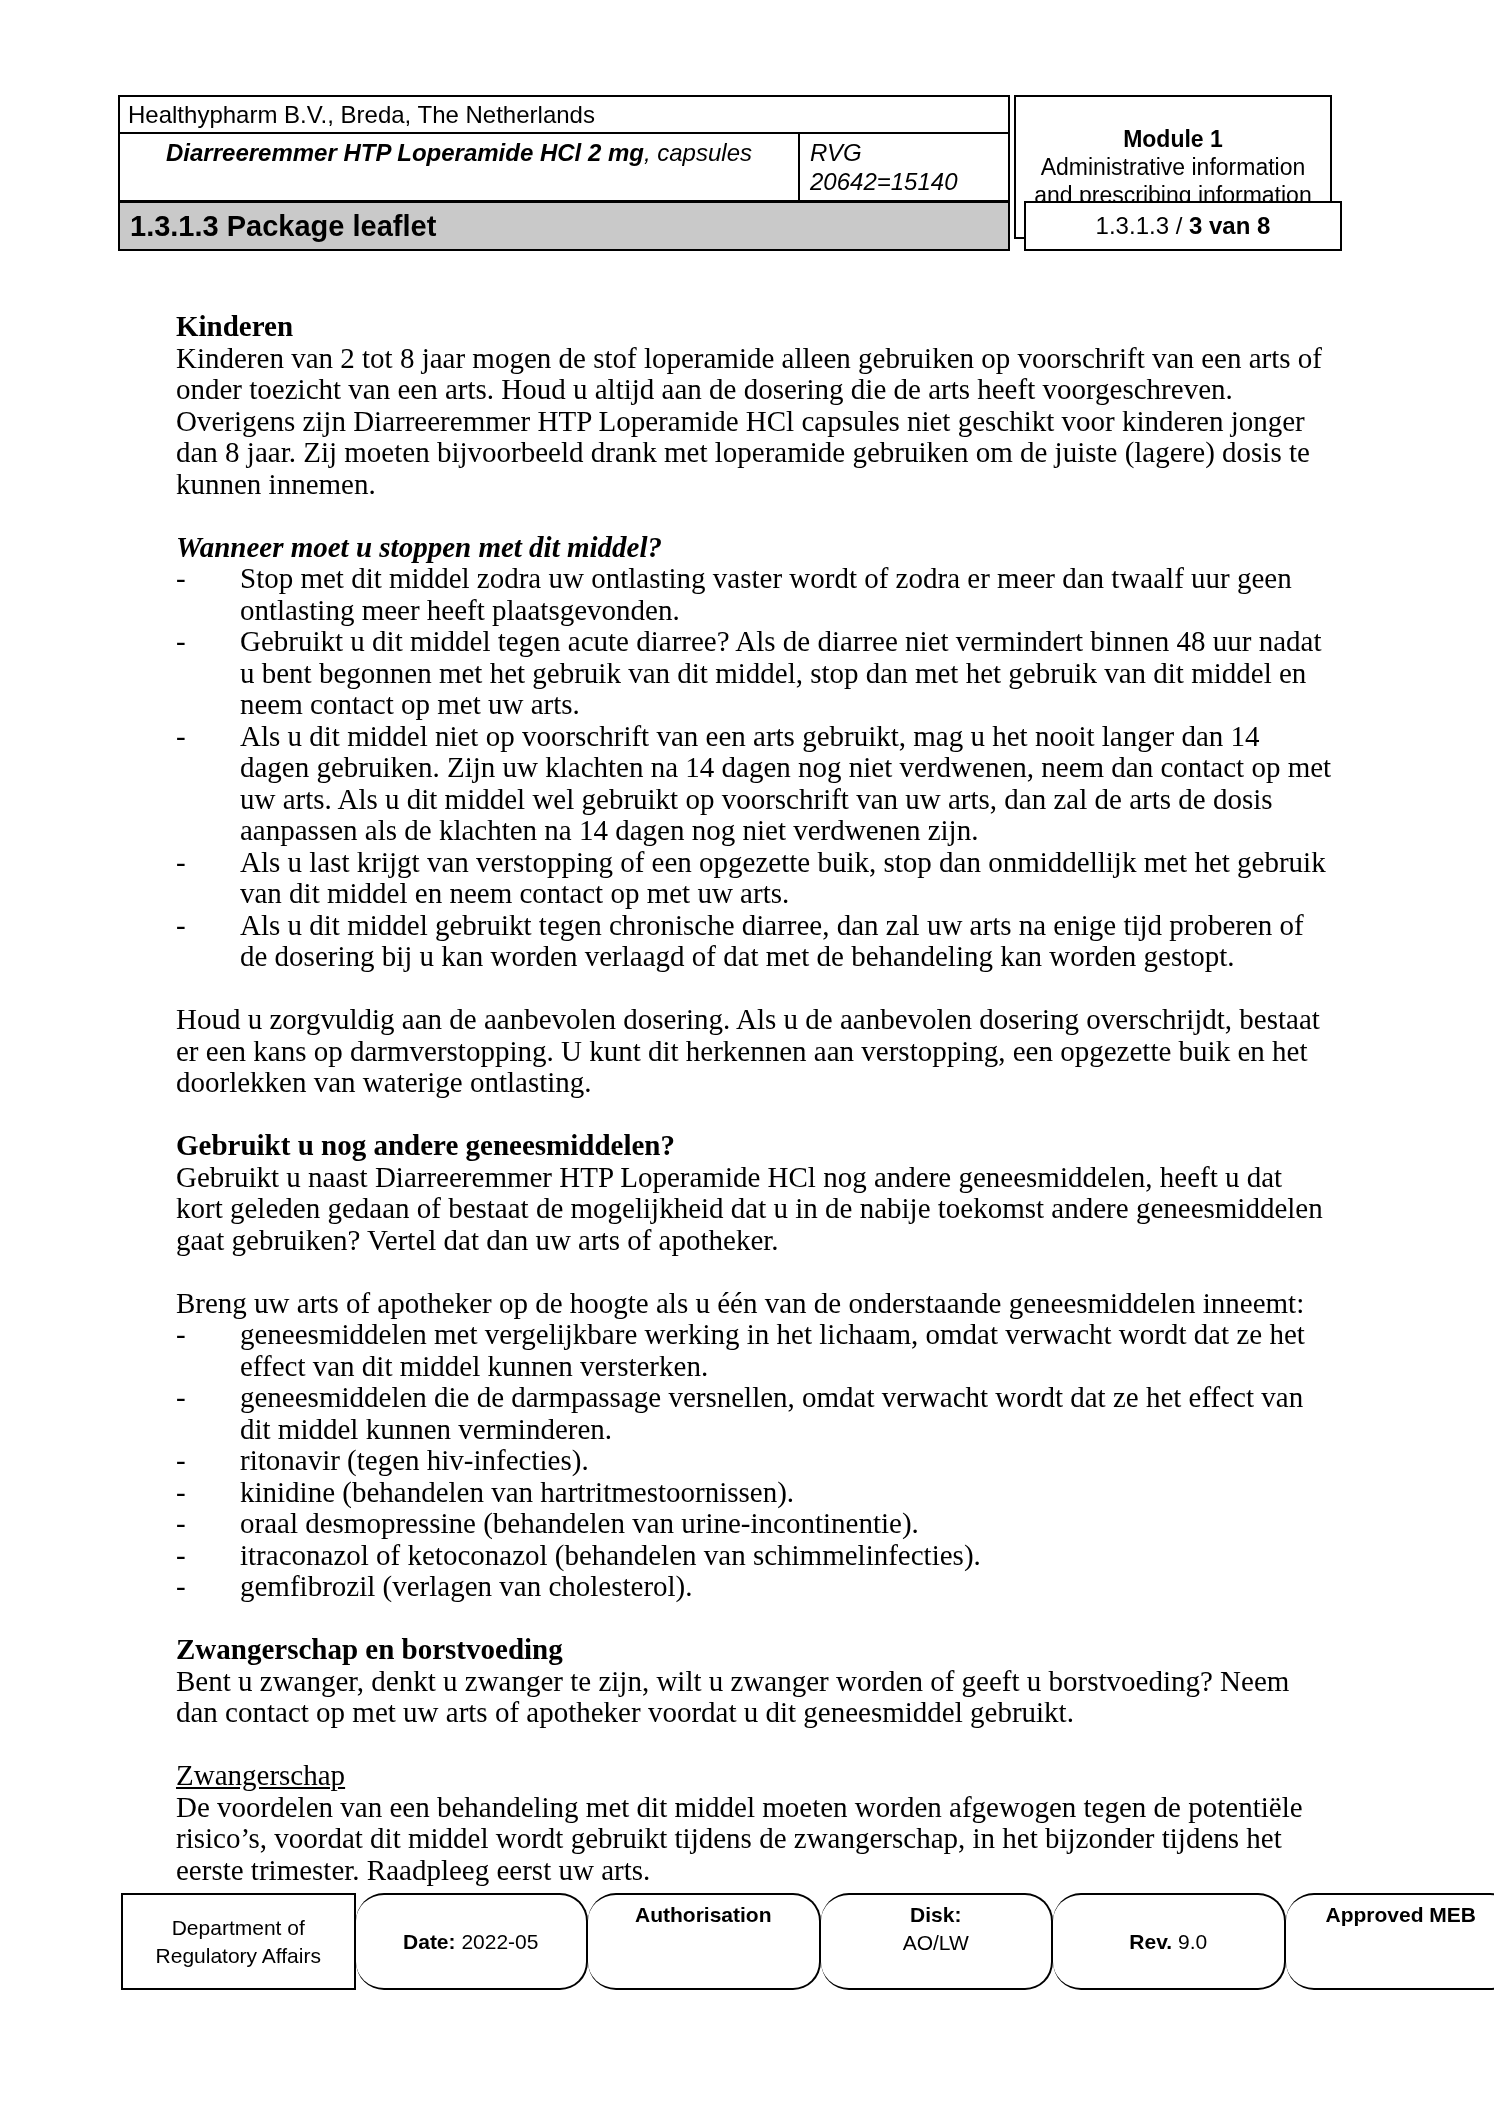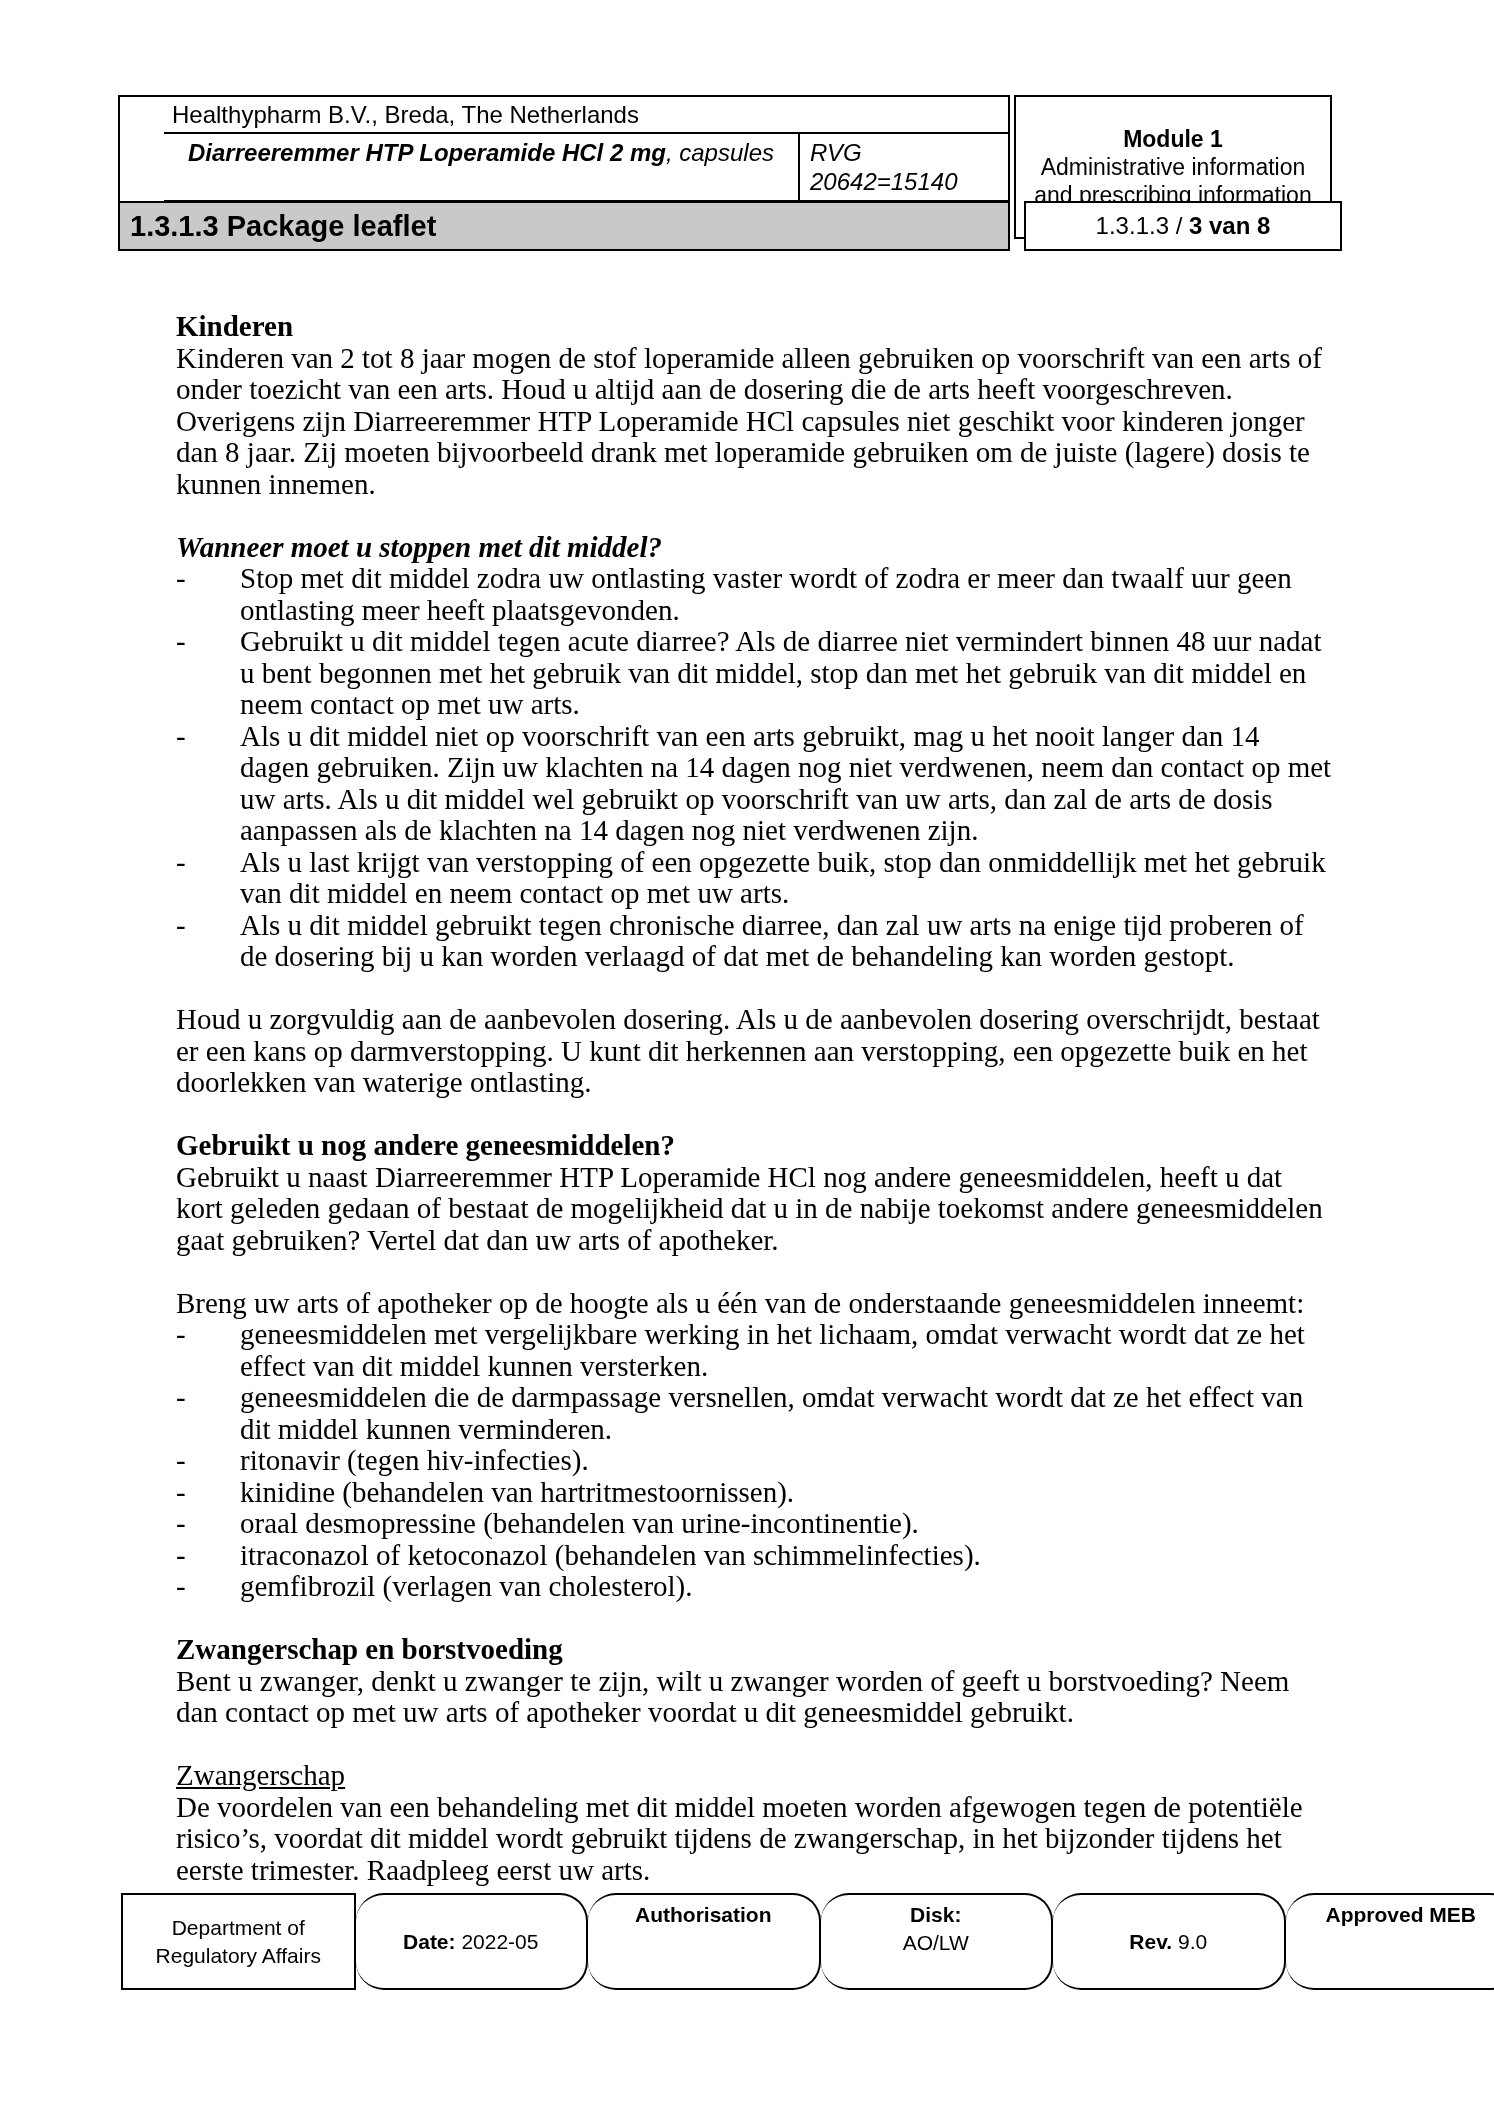--- a/index.html
+++ b/index.html
@@ -13,21 +13,21 @@
   }
   
   .hdr {
     position:absolute; top:95px; left:118px; width:1214px;
     display:flex; gap:4px;
     font-family:"Liberation Sans", sans-serif;
     font-size:24px; line-height:29px;
     align-items:stretch;
   }
   .h-left { flex:0 0 892px; box-sizing:border-box; border:2px solid #000; background:#fff; }
-  .h-row { box-sizing:border-box; padding:3px 8px;margin-left:44px; }
+  .h-row { box-sizing:border-box; padding:3px 8px; }
   .h-row + .h-row { border-top:2px solid #000; }
   .h-row2 { display:flex; padding:0; }
   .h-product { flex:1 1 auto; padding:4px 8px; box-sizing:border-box;text-align:center; }
   .h-rvg { flex:0 0 210px; border-left:2px solid #000; padding:4px 10px; box-sizing:border-box; font-style:italic; }
   .h-right {
     flex:0 0 318px; box-sizing:border-box; border:2px solid #000; background:#fff;
     display:flex; flex-direction:column; justify-content:center; align-items:center;
     font-size:23px; line-height:28px; padding:2px 4px;
   }
   .bold { font-weight:bold; }

